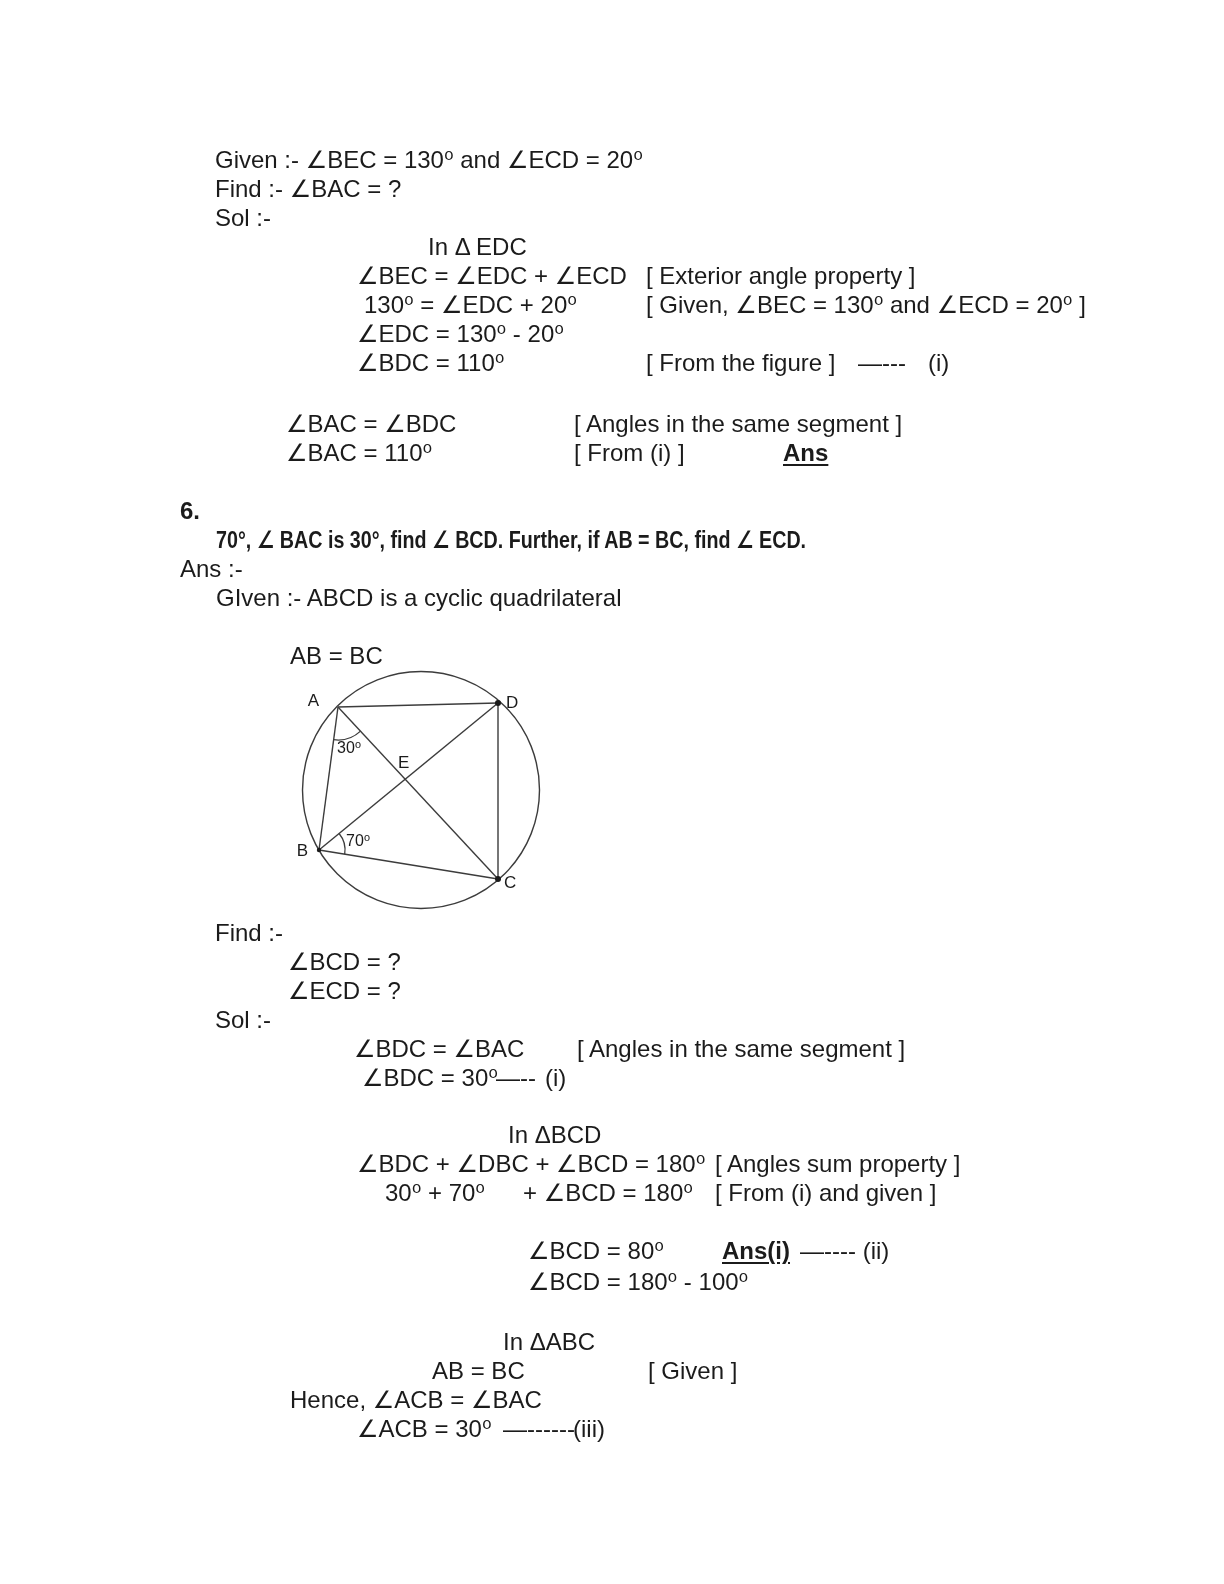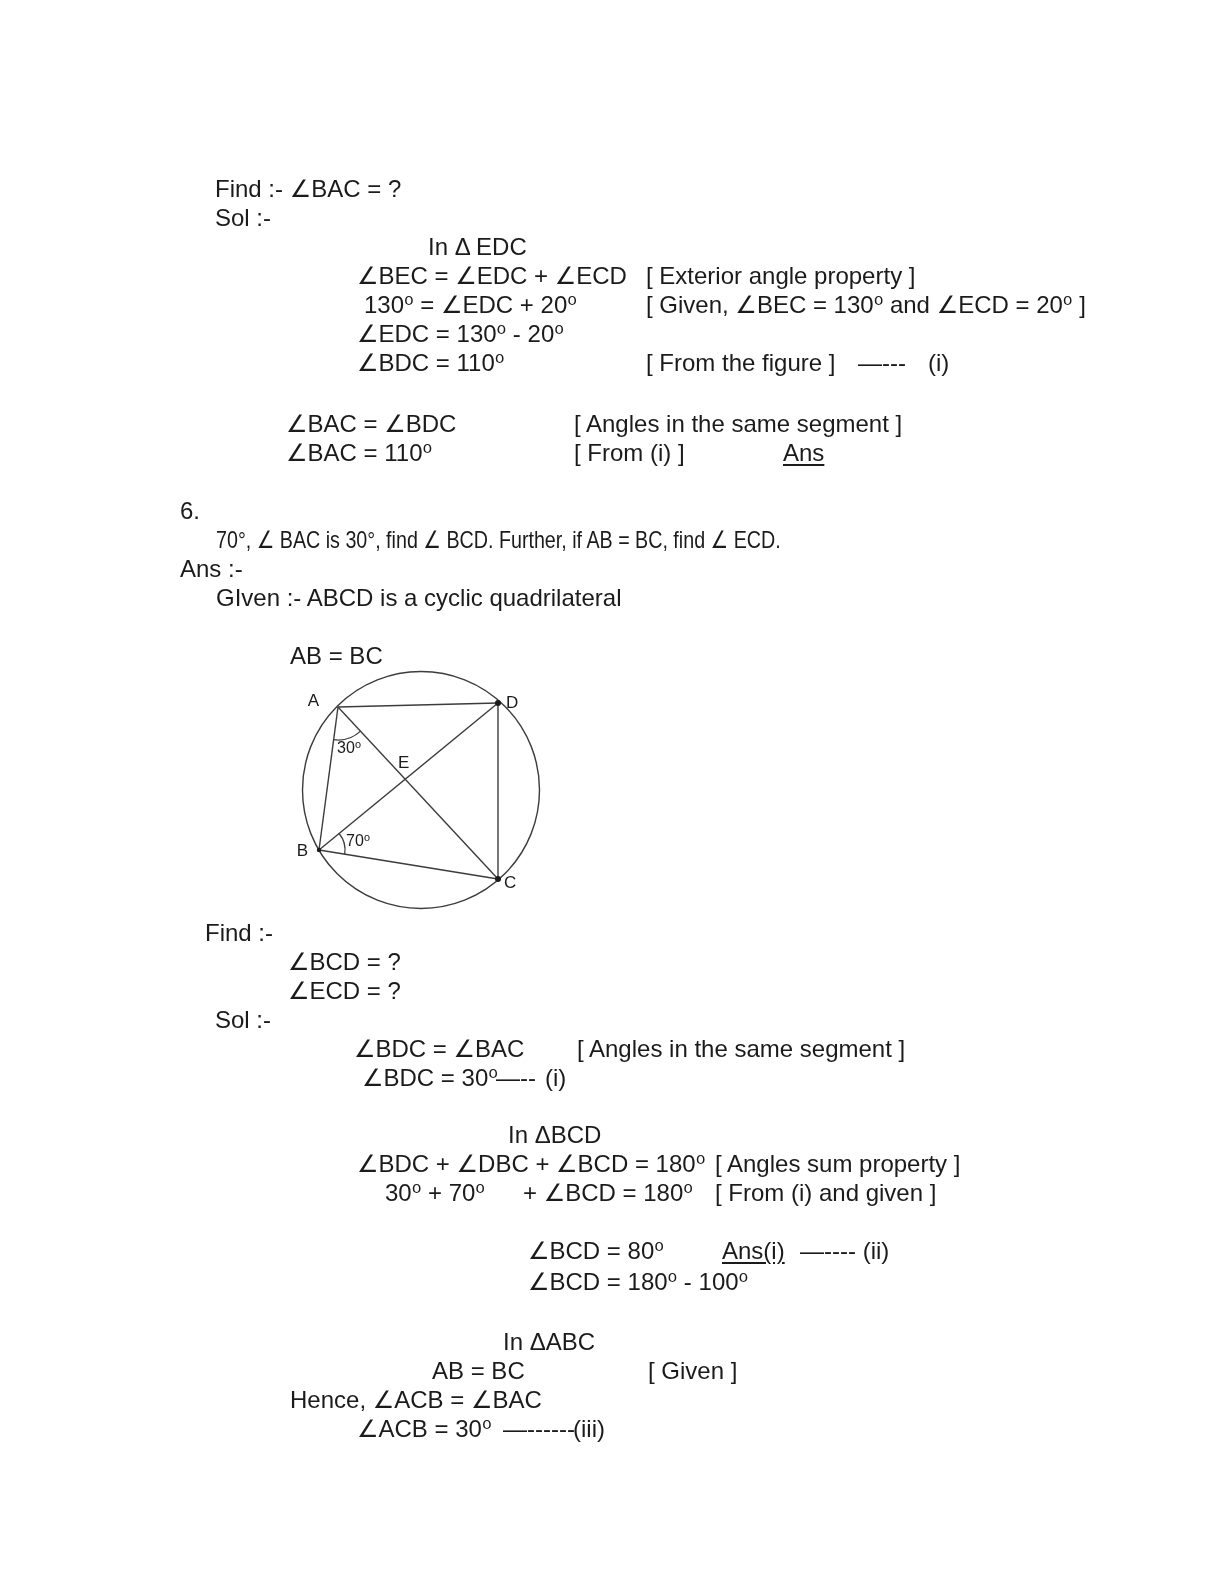--- a/index.html
+++ b/index.html
@@ -11,32 +11,33 @@
     color:#1b1b1b;
     overflow:hidden;
   }
   .t{
     position:absolute;
     font-size:24px;
     line-height:28px;
     white-space:nowrap;
     color:#1b1b1b;
   }
-  .b{font-weight:400;}
+  .b{font-weight:700;}
   .u{text-decoration:underline;text-decoration-thickness:2px;text-underline-offset:3px;}
   .cond{display:inline-block;transform:scaleX(0.82);transform-origin:0 0;}
   svg{position:absolute;}
   svg line, svg circle.ring, svg path{stroke:#3c3c3c;fill:none;}
   svg text{font-family:"Liberation Sans","DejaVu Sans",sans-serif;fill:#1b1b1b;}
 </style>
 </head>
 <body>
 
 <div class="page">
 
+  <div class="t" style="left:215px;top:146px">Given :- ∠BEC = 130⁰ and ∠ECD = 20⁰</div>
   <div class="t" style="left:215px;top:175px">Find :- ∠BAC = ?</div>
   <div class="t" style="left:215px;top:204px">Sol :-</div>
   <div class="t" style="left:428px;top:233px">In Δ EDC</div>
 
   <div class="t" style="left:357px;top:262px">∠BEC = ∠EDC + ∠ECD</div>
   <div class="t" style="left:646px;top:262px">[ Exterior angle property ]</div>
 
   <div class="t" style="left:364px;top:291px">130⁰  = ∠EDC + 20⁰</div>
   <div class="t" style="left:646px;top:291px">[ Given, ∠BEC = 130⁰ and ∠ECD = 20⁰ ]</div>
 
@@ -81,21 +82,21 @@
 
     <text x="319" y="706" font-size="17" text-anchor="end">A</text>
     <text x="506" y="708" font-size="17">D</text>
     <text x="308" y="856" font-size="17" text-anchor="end">B</text>
     <text x="504" y="888" font-size="17">C</text>
     <text x="398" y="768" font-size="17">E</text>
     <text x="337" y="753" font-size="16">30⁰</text>
     <text x="346" y="846" font-size="16">70⁰</text>
   </svg>
 
-  <div class="t" style="left:205px;top:919px">Find :-</div>
+  <div class="t" style="left:215px;top:919px">Find :-</div>
   <div class="t" style="left:288px;top:948px">∠BCD = ?</div>
   <div class="t" style="left:288px;top:977px">∠ECD = ?</div>
   <div class="t" style="left:215px;top:1006px">Sol :-</div>
 
   <div class="t" style="left:354px;top:1035px">∠BDC = ∠BAC</div>
   <div class="t" style="left:577px;top:1035px">[ Angles in the same segment ]</div>
 
   <div class="t" style="left:362px;top:1064px">∠BDC = 30⁰</div>
   <div class="t" style="left:496px;top:1064px">—--</div>
   <div class="t" style="left:545px;top:1064px">(i)</div>

